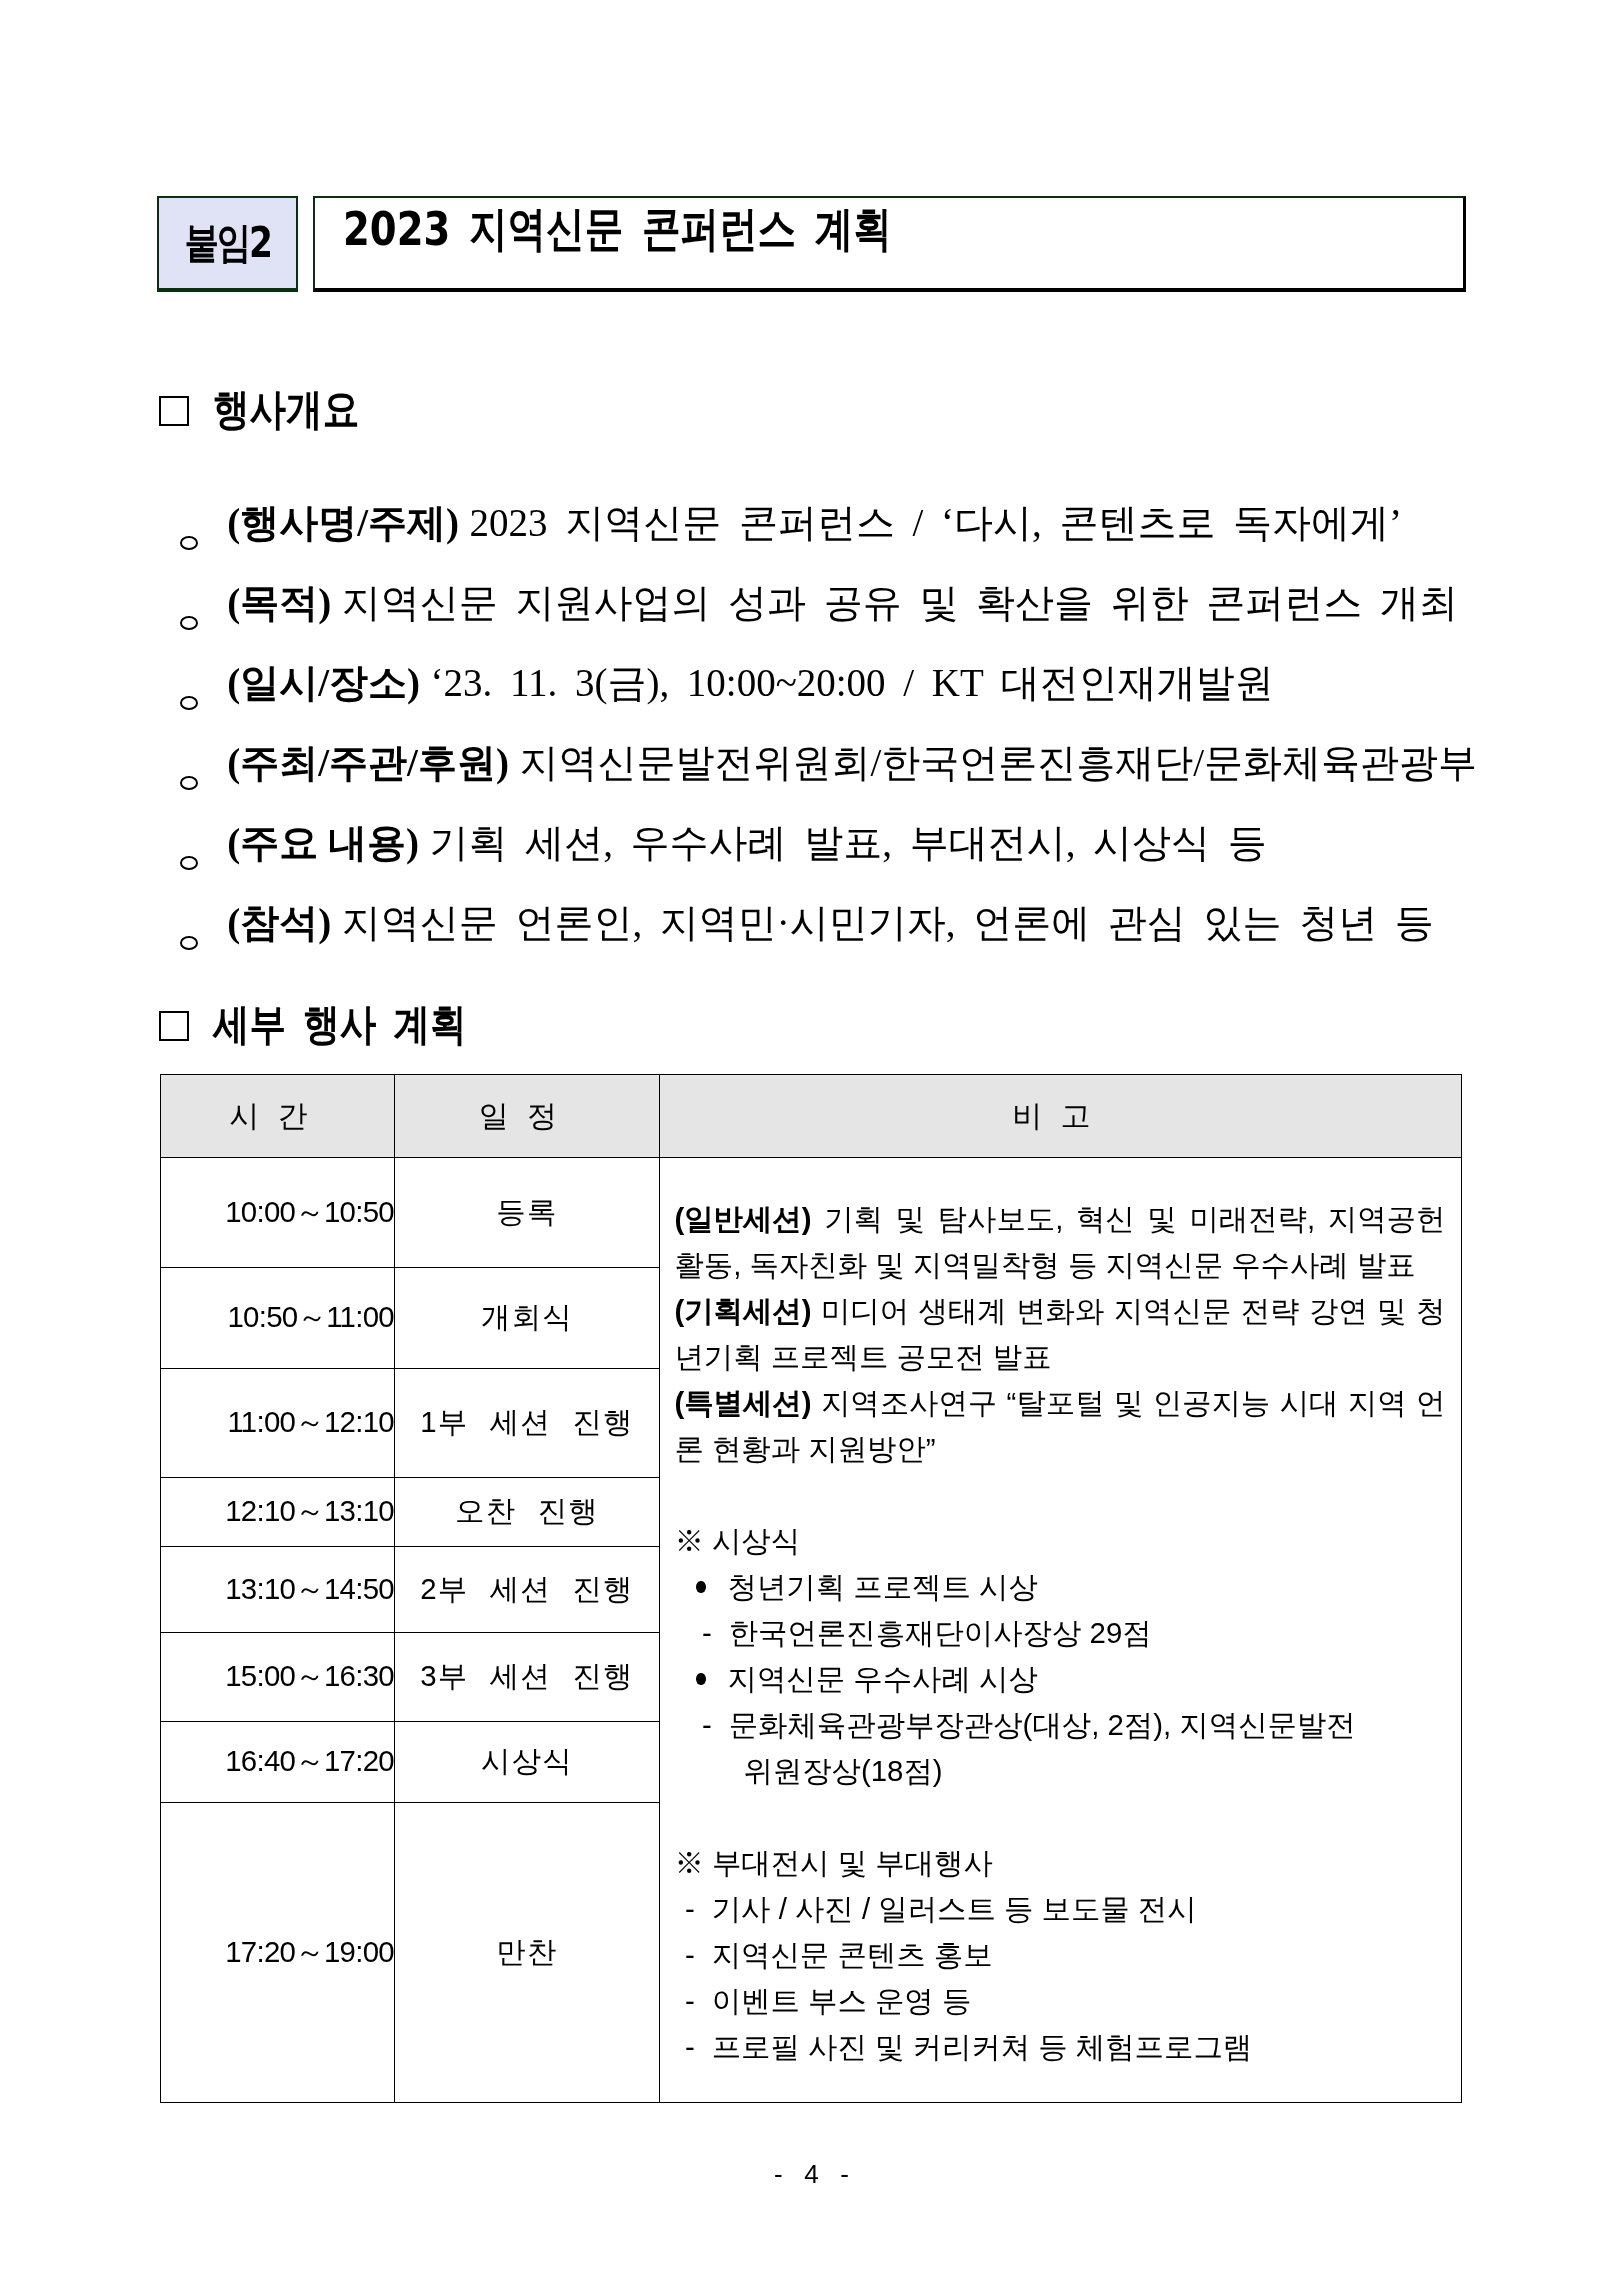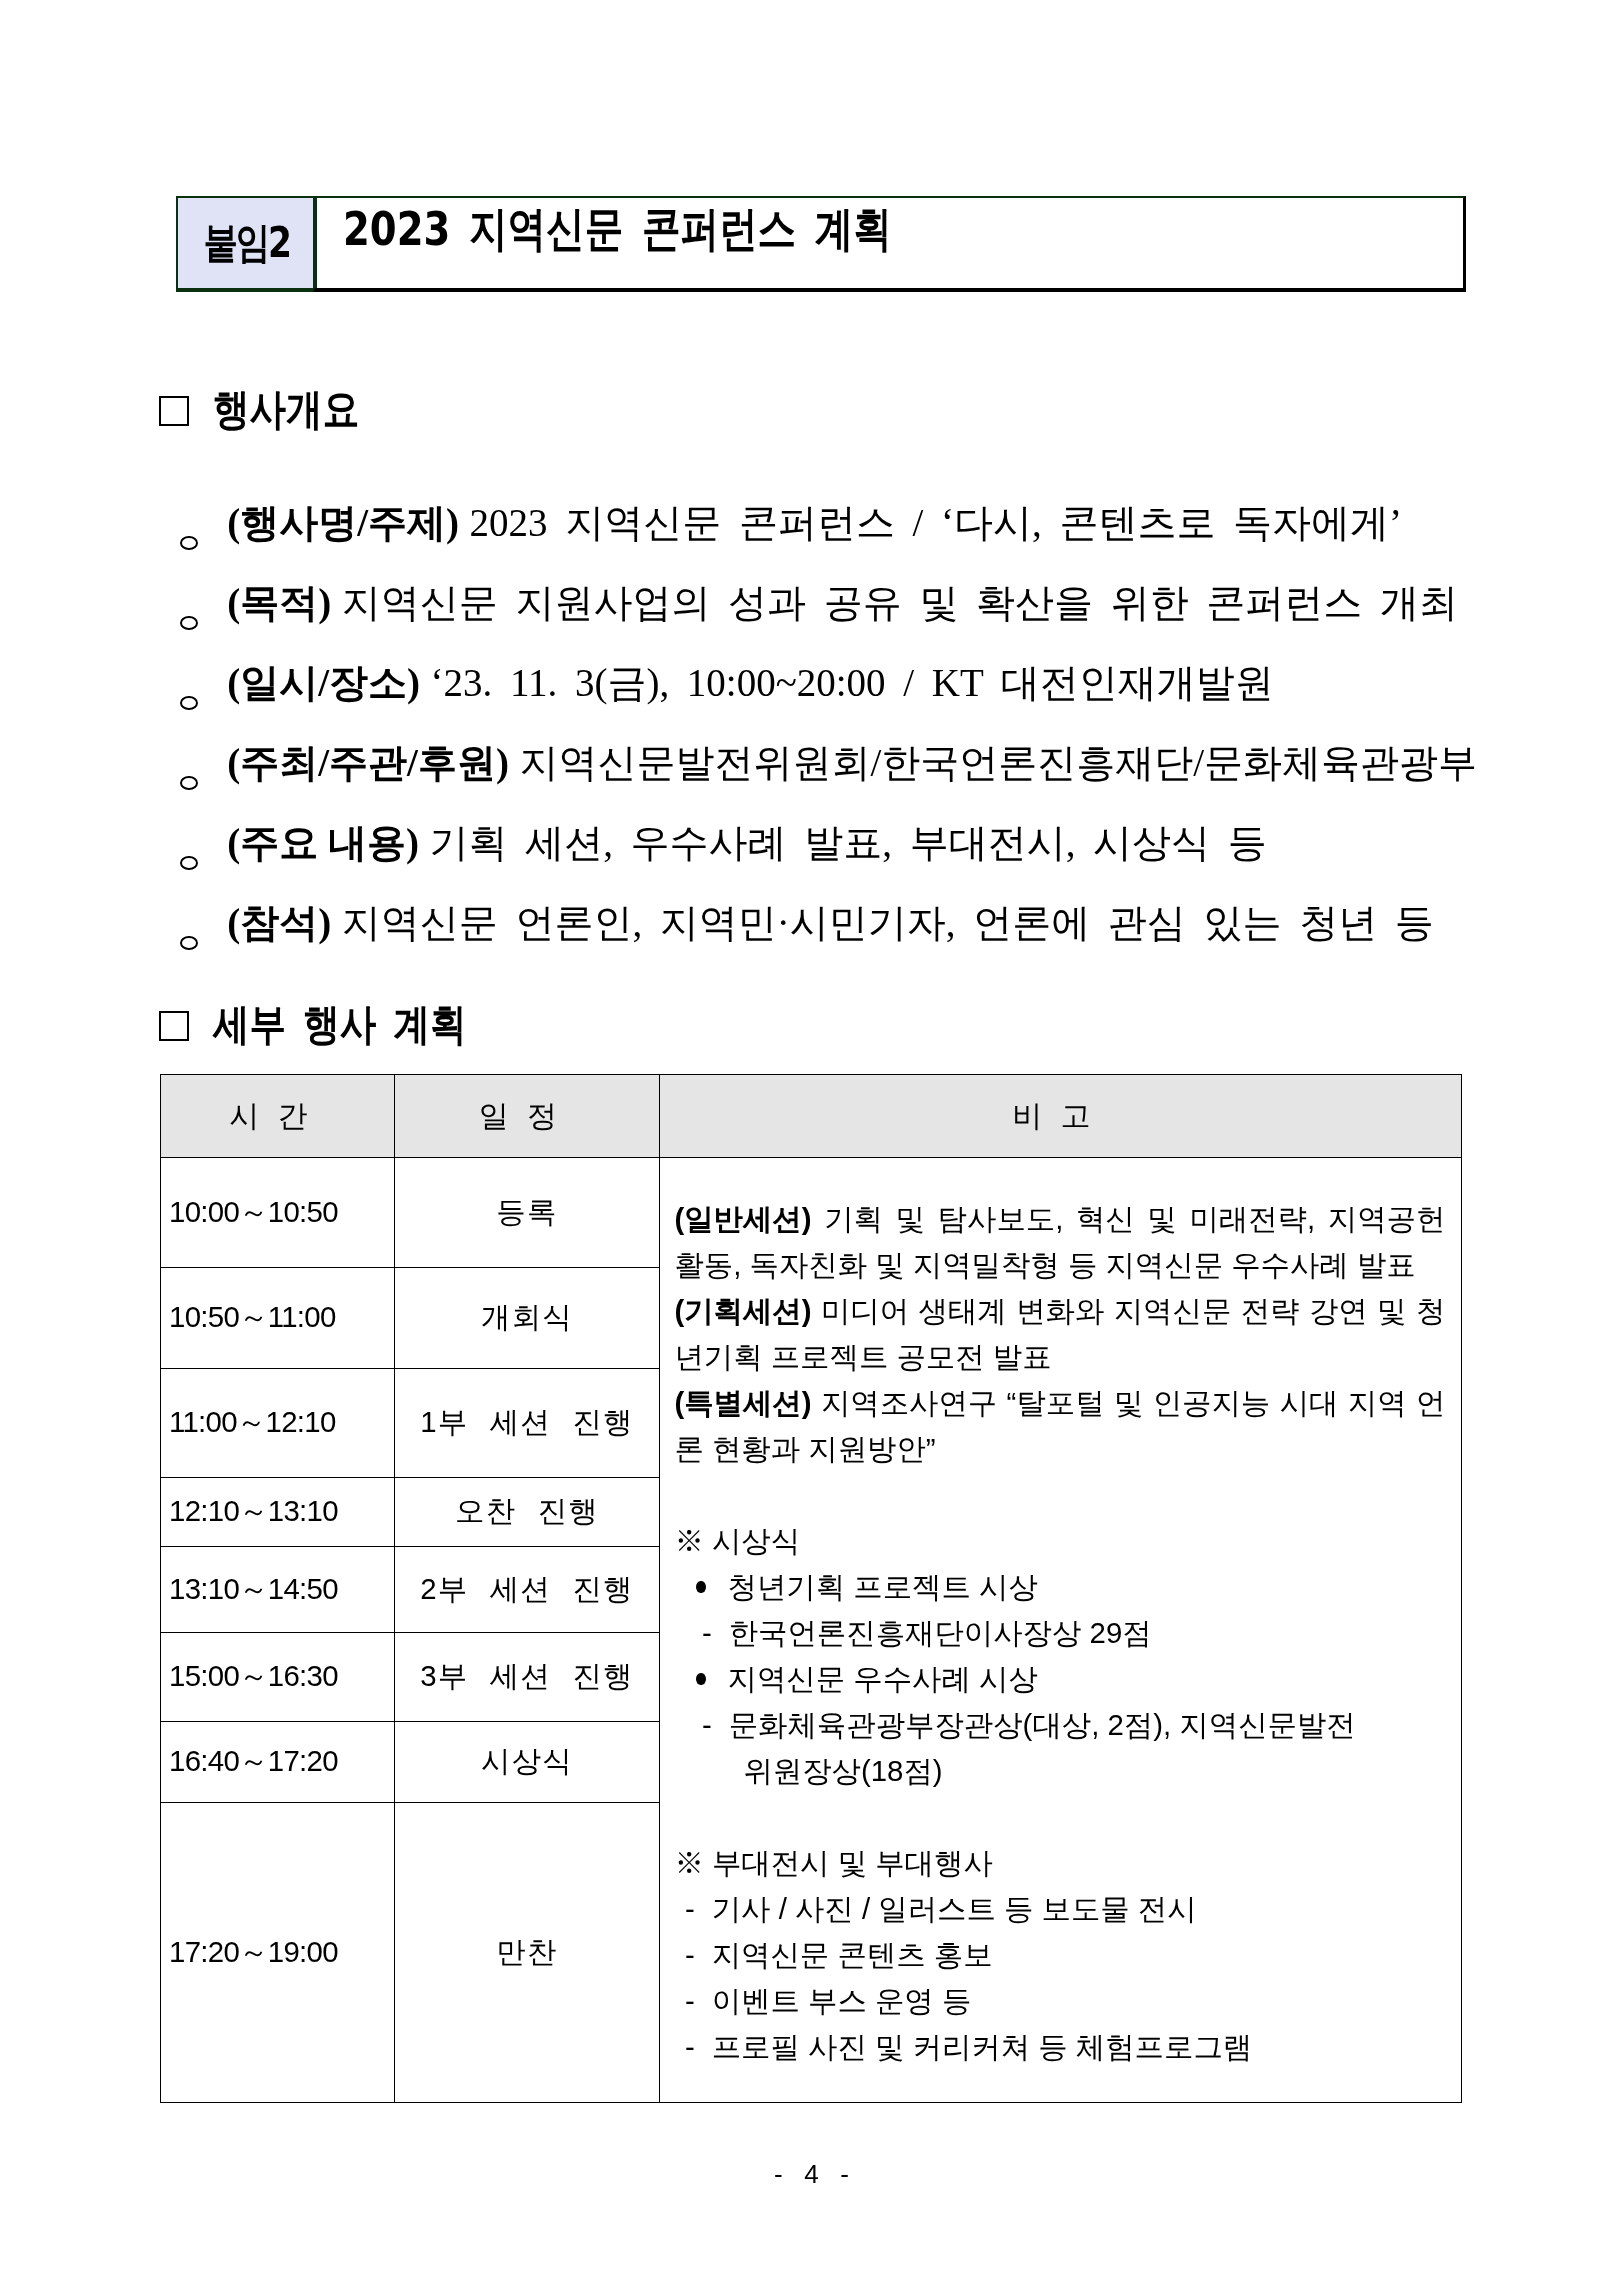--- a/index.html
+++ b/index.html
@@ -6,21 +6,21 @@
   body { width: 1623px; height: 2295px; position: relative; overflow: hidden; color: #000; }
   .abs { position: absolute; }
 
   
   .tag-box {
     left: 157px; top: 196px; width: 137px; height: 90px;
     background: #dfe3f5;
     border: 2.6px solid #0b3010; border-bottom-width: 4.6px;
     display: flex; align-items: center; justify-content: center;
     font-family: "DejaVu Sans", sans-serif; font-weight: bold; font-size: 42px;
-    letter-spacing: -2.6px; transform-origin: center; margin-left: 19px;
+    letter-spacing: -2.6px; transform-origin: center;
   }
   .tag-box span { display: inline-block; transform: scaleX(0.82); }
   .title-box {
     left: 313px; top: 196px; width: 1148px; height: 90px;
     border-top: 2.6px solid #0b3010; border-left: 2.6px solid #0b3010;
     border-right: 3.9px solid #000; border-bottom: 4.6px solid #000;
     display: flex; align-items: flex-start;
     font-family: "DejaVu Sans", sans-serif; font-weight: bold; font-size: 47px;
   }
   .title-box span { display: inline-block; margin-left: 27.5px; transform: scaleX(0.82); transform-origin: left center; word-spacing: 6.5px; }
@@ -53,21 +53,21 @@
   table.sched {
     position: absolute; left: 160px; top: 1074px; width: 1301px;
     border-collapse: collapse; table-layout: fixed;
     font-family: "Liberation Sans", sans-serif; font-size: 29.4px;
   }
   table.sched th, table.sched td { border: 1.3px solid #000; padding: 0; }
   table.sched th {
     background: #e5e5e5; height: 82px; font-weight: normal; font-size: 30px;
     letter-spacing: 18.3px;
   }
-  table.sched td.time { text-align: left; letter-spacing: -0.7px; padding-left: 8px; }
+  table.sched td.time { text-align: right; letter-spacing: -0.7px; padding-left: 8px; }
   table.sched td.event { text-align: center; word-spacing: 11.8px; letter-spacing: 1.3px; }
   table.sched td.note {
     vertical-align: top; padding: 38px 15.7px 0 14.4px; font-size: 29.4px; line-height: 46px;
     text-align: justify;
   }
   .note .p { display: block; }
   .note .b { font-weight: bold; }
   .note .gap { display: block; height: 46px; }
   .note .sub1 { display: block; padding-left: 22px; }
   .note .sub1 .dot { display: inline-block; width: 9.2px; height: 11.8px; background: #000; border-radius: 50%; margin-right: 22px; vertical-align: middle; position: relative; top: -2.6px; }

